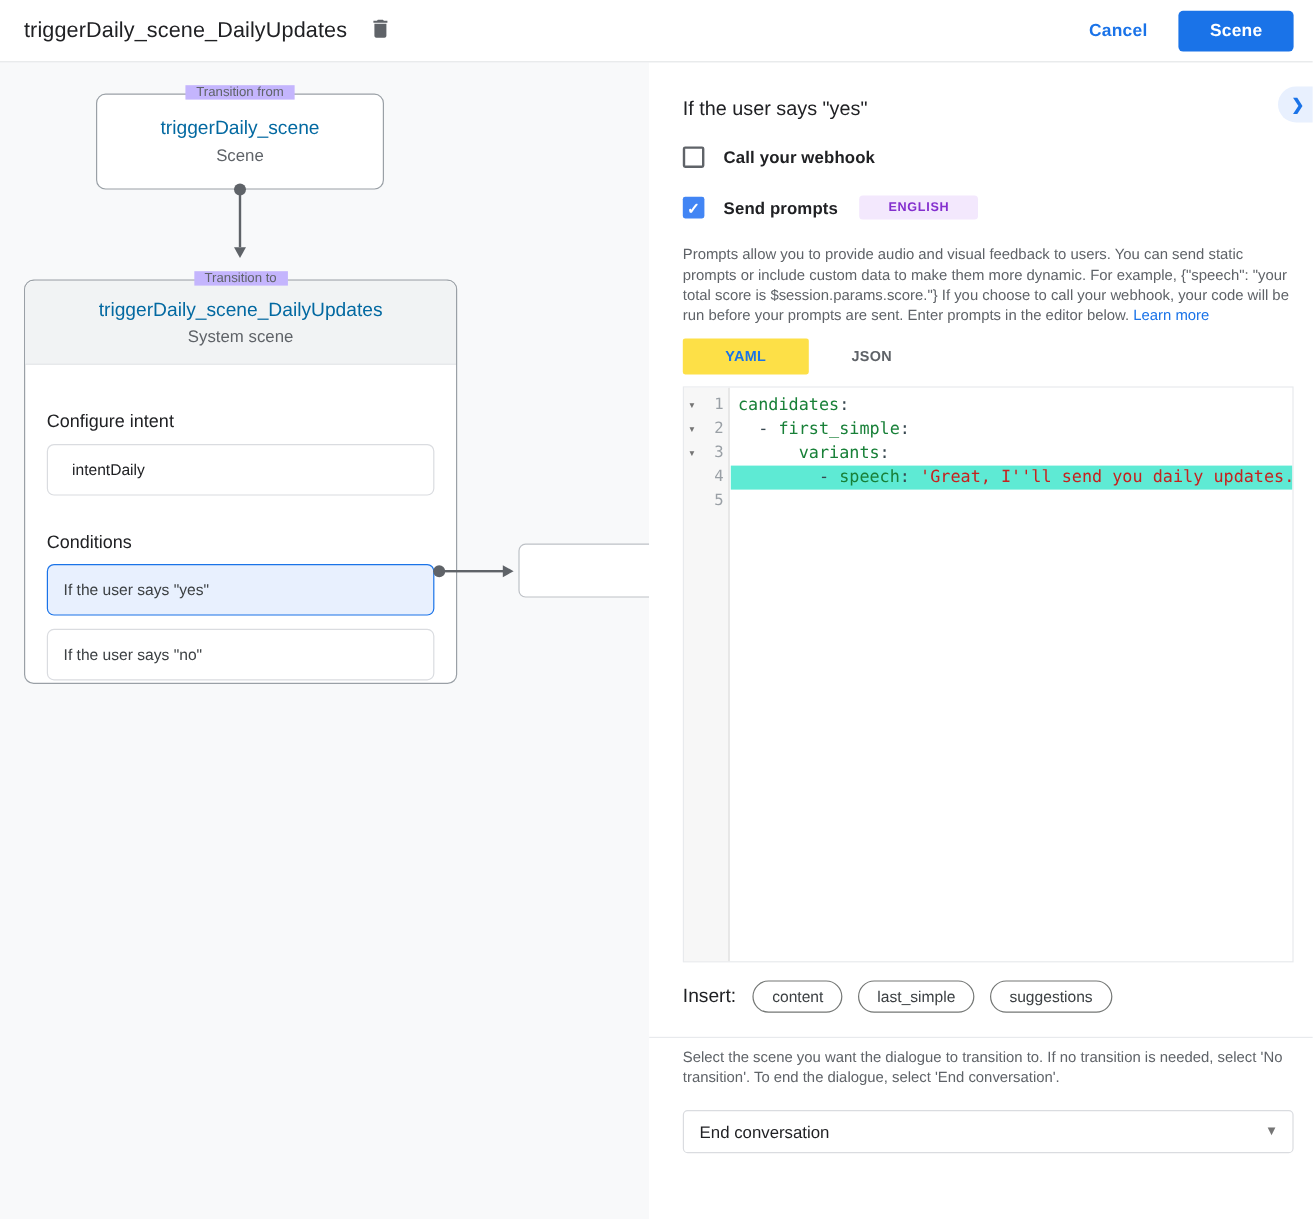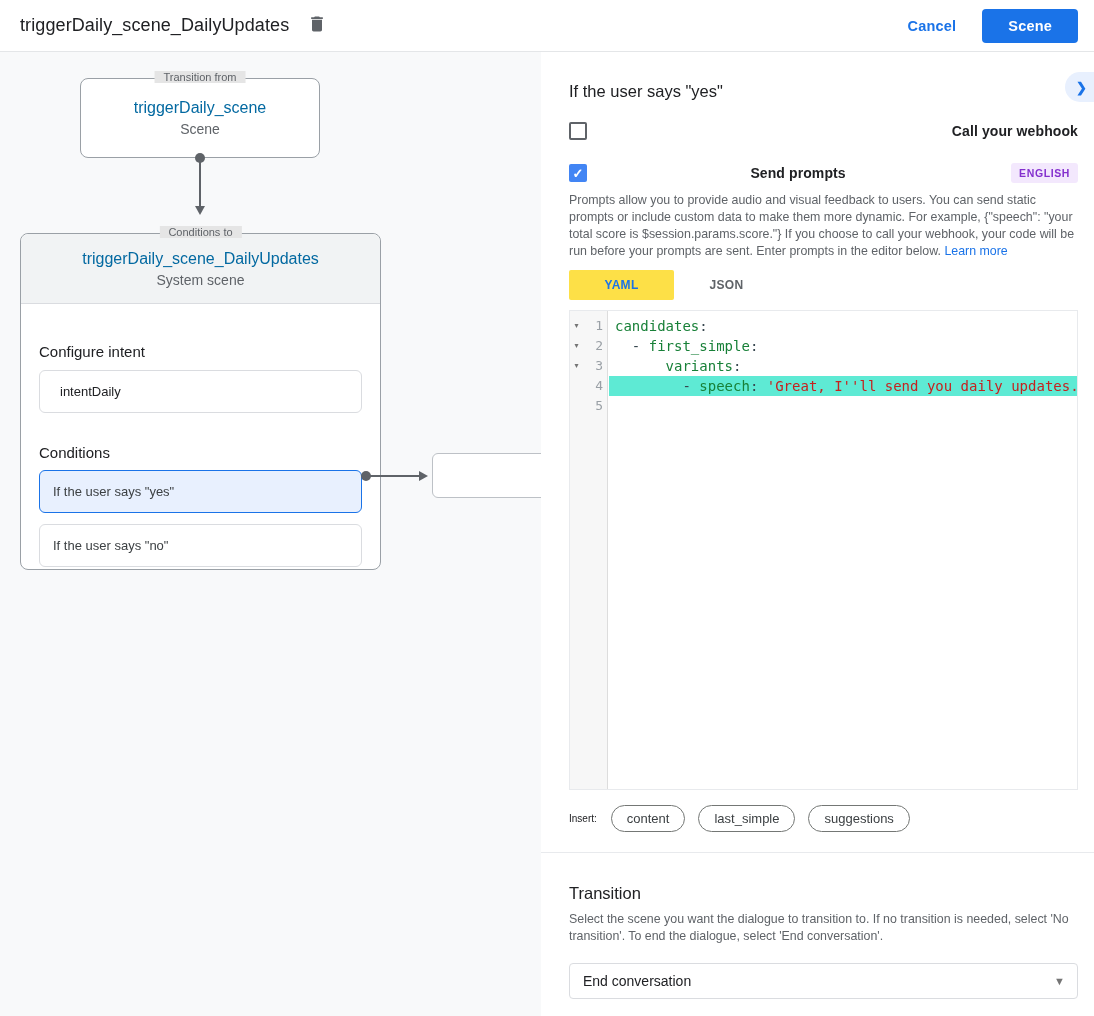--- a/index.html
+++ b/index.html
@@ -15,21 +15,21 @@
   .page-title { font-size:18px; font-weight:400; color:#202124; letter-spacing:.1px; }
   .icon-btn { background:none; border:none; cursor:pointer; display:flex; align-items:center; padding:2px; }
   .topbar-actions { display:flex; align-items:center; gap:26px; }
   .cancel-btn { background:none; border:none; color:#1a73e8; font-size:14.5px; font-weight:700; cursor:pointer;
                 font-family:"Liberation Sans", sans-serif; letter-spacing:.2px; }
   .save-btn { background:#1a73e8; color:#fff; border:none; border-radius:4px; font-size:14.5px; font-weight:700;
               padding:9px 26px; cursor:pointer; font-family:"Liberation Sans", sans-serif; letter-spacing:.2px; }
 
   
   .canvas { position:absolute; left:0; top:52px; width:541px; height:964px; background:#f8f9fa; overflow:hidden; }
-  .legend { position:absolute; top:-8px; left:50%; transform:translateX(-50%); background:#e5e5e5;
+  .legend { position:absolute; top:-8px; left:50%; transform:translateX(-50%); background:#c4b5fd;
             padding:0 9px; font-size:11px; color:#5f6368; white-space:nowrap; }
   .from-box { position:absolute; left:80px; top:26px; width:240px; height:80px; background:#fff;
               border:1px solid #9aa0a6; border-radius:8px; display:flex; flex-direction:column;
               align-items:center; justify-content:center; gap:4px; }
   .node-title { font-size:16px; color:#0369a1; }
   .node-sub { font-size:14px; color:#5f6368; }
 
   .v-dot { position:absolute; left:195px; top:101px; width:10px; height:10px; border-radius:50%; background:#5f6368; }
   .v-line { position:absolute; left:199px; top:108px; width:2px; height:46px; background:#5f6368; }
   .v-arrow { position:absolute; left:195px; top:154px; width:0; height:0;
@@ -58,32 +58,32 @@
                 border:1px solid #bdc1c6; border-radius:6px; }
 
   
   .panel { position:absolute; left:541px; top:52px; width:553px; height:964px; background:#fff;
            padding:0 16px 0 28px; }
   .collapse-btn { position:absolute; right:0; top:20px; width:29px; height:30px; border:none; cursor:pointer;
                   background:#e8f0fe; border-radius:15px 0 0 15px; color:#1a73e8; font-size:13px; font-weight:700;
                   display:flex; align-items:center; justify-content:center; padding-left:4px; }
   .panel-title { font-size:16.5px; font-weight:400; color:#202124; margin-top:28px; line-height:22px; }
 
-  .check-row { display:flex; align-items:center; gap:16px; cursor:pointer;justify-content:space-between; }
+  .check-row { display:flex; align-items:center; gap:16px; cursor:pointer; }
   .check-row.r1 { margin-top:20px; }
   .check-row.r2 { margin-top:23px; }
   .checkbox { width:18px; height:18px; border-radius:2px; flex:0 0 auto; }
   .checkbox.unchecked { border:2px solid #5f6368; background:#fff; }
   .checkbox.checked { background:#4285f4; color:#fff; display:flex; align-items:center; justify-content:center;
                       font-size:13px; font-weight:700; }
   .check-label { font-size:14px; font-weight:700; color:#202124; letter-spacing:.1px; }
   .badge { background:#f3e8fd; color:#8430ce; font-size:10.5px; font-weight:700; letter-spacing:.6px;
-           padding:4px 8px; border-radius:3px; margin-left:2px; }
-
-  .desc { margin-top:9px; width:511px; font-size:12.4px; line-height:17px; color:#5f6368; }
+           padding:4px 24px; border-radius:3px; margin-left:2px; }
+
+  .desc { margin-top:21px; width:511px; font-size:12.4px; line-height:17px; color:#5f6368; }
   .link { color:#1a73e8; text-decoration:none; cursor:pointer; }
 
   .tabs { margin-top:10px; display:flex; }
   .tab { width:105px; height:30px; display:flex; align-items:center; justify-content:center;
          font-size:12px; font-weight:700; letter-spacing:.3px; color:#5f6368; cursor:pointer; border-radius:2px; }
   .tab.active { background:#fde047; color:#1a73e8; }
 
   .editor { position:relative; margin-top:10px; width:509px; height:480px; border:1px solid #e8eaed;
             background:#fff; overflow:hidden; font-family:"DejaVu Sans Mono", monospace; }
   .gutter-bg { position:absolute; left:0; top:0; bottom:0; width:38px; background:#f7f7f7; border-right:1px solid #ddd; }
@@ -91,21 +91,21 @@
   .crow { display:flex; height:20px; line-height:20px; }
   .gcell { width:39px; flex:0 0 auto; display:flex; align-items:center; }
   .fold { width:13px; text-align:center; font-size:8px; color:#757575; cursor:pointer; font-family:"DejaVu Sans", sans-serif; }
   .lnum { flex:1; text-align:right; padding-right:6px; font-size:13px; color:#9aa0a6; }
   .code { flex:1; padding-left:6px; font-size:14px; white-space:pre; overflow:hidden; color:#37474f; }
   .crow.hl .code { background:#5eead4; }
   .tok-key { color:#188038; }
   .tok-str { color:#c5221f; }
 
   .insert-row { margin-top:15px; display:flex; align-items:center; gap:13px; }
-  .insert-label { font-size:10px; color:#202124; margin-right:1px; }
+  .insert-label { font-size:16px; color:#202124; margin-right:1px; }
   .chip { border:1px solid #747775; background:#fff; border-radius:14px; height:27px; padding:0 15px;
           font-size:13px; color:#3c4043; cursor:pointer; font-family:"Liberation Sans", sans-serif; }
 
   .divider { margin:20px 0 0 -28px; width:553px; height:1px; background:#e8eaed; }
   .transition-title { margin-top:30px; font-size:16.5px; font-weight:400; line-height:20px; color:#202124; }
   .desc.t { margin-top:8px; }
   .select { margin-top:18px; width:509px; height:36px; border:1px solid #dadce0; border-radius:4px;
             display:flex; align-items:center; justify-content:space-between; padding:0 12px 0 13px;
             font-size:14px; color:#202124; cursor:pointer; background:#fff; }
   .caret { color:#757575; font-size:11px; }
@@ -138,21 +138,21 @@
       <span class="legend">Transition from</span>
       <div class="node-title">triggerDaily_scene</div>
       <div class="node-sub">Scene</div>
     </div>
 
     <div class="v-dot"></div>
     <div class="v-line"></div>
     <div class="v-arrow"></div>
 
     <div class="to-card">
-      <span class="legend">Conditions to</span>
+      <span class="legend">Transition to</span>
       <div class="to-card-header">
         <div class="node-title">triggerDaily_scene_DailyUpdates</div>
         <div class="node-sub">System scene</div>
       </div>
       <div class="to-card-body">
         <div class="section-label first">Configure intent</div>
         <div class="intent-box">intentDaily</div>
         <div class="section-label second">Conditions</div>
         <div class="cond selected">If the user says "yes"</div>
         <div class="cond plain">If the user says "no"</div>
@@ -235,21 +235,20 @@
 
     <div class="insert-row">
       <span class="insert-label">Insert:</span>
       <button class="chip">content</button>
       <button class="chip">last_simple</button>
       <button class="chip">suggestions</button>
     </div>
 
     <div class="divider"></div>
 
-    <h2 class="transition-title">Transition</h2>
     <p class="desc t">Select the scene you want the dialogue to transition to. If no transition is needed, select 'No transition'. To end the dialogue, select 'End conversation'.</p>
 
     <div class="select">
       <span>End conversation</span>
       <span class="caret">▼</span>
     </div>
   </aside>
 
 </div>
 

